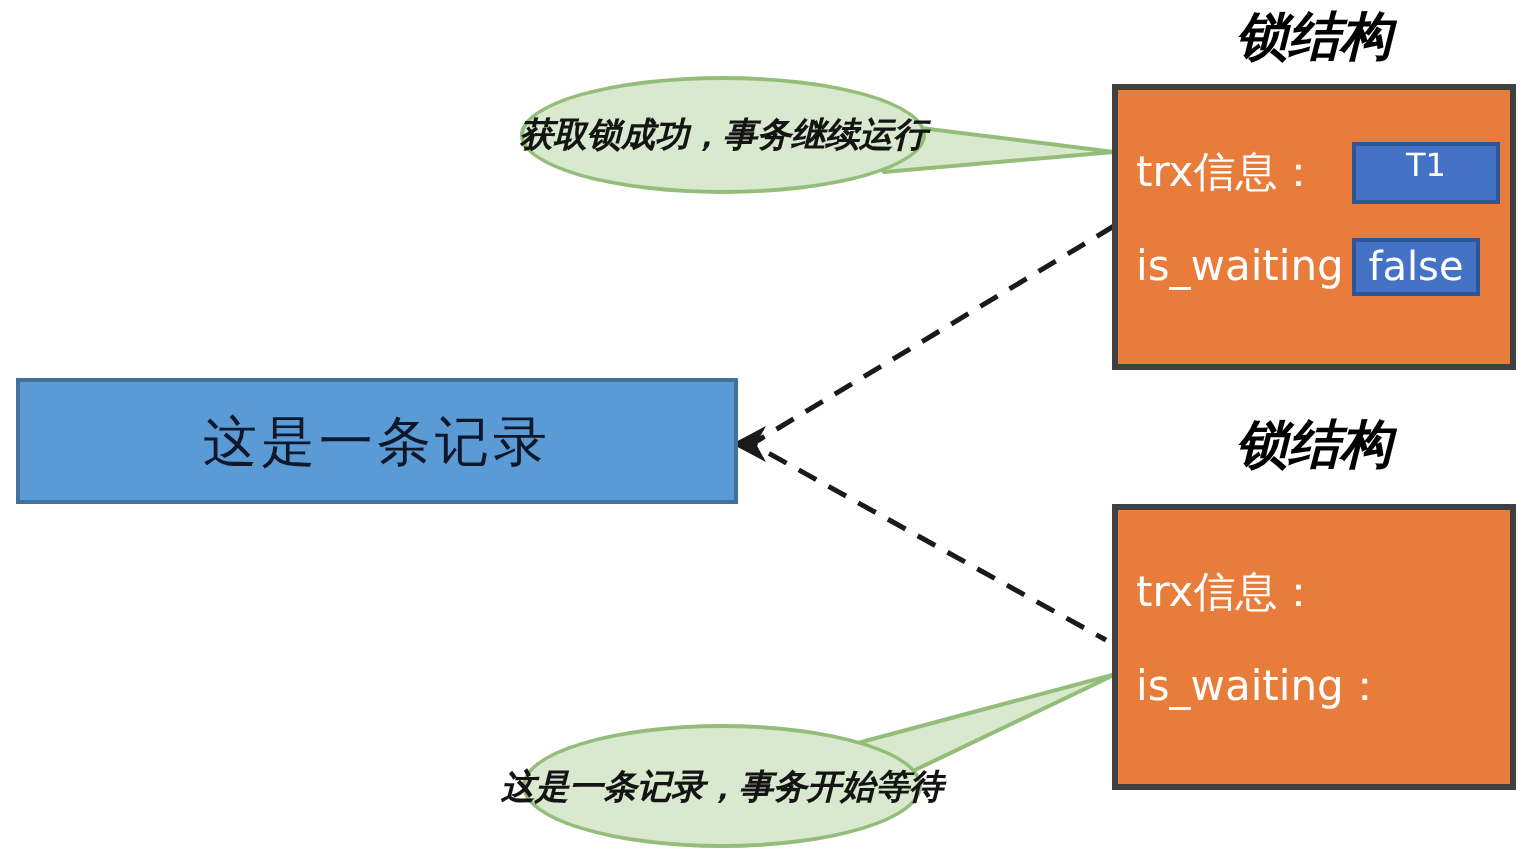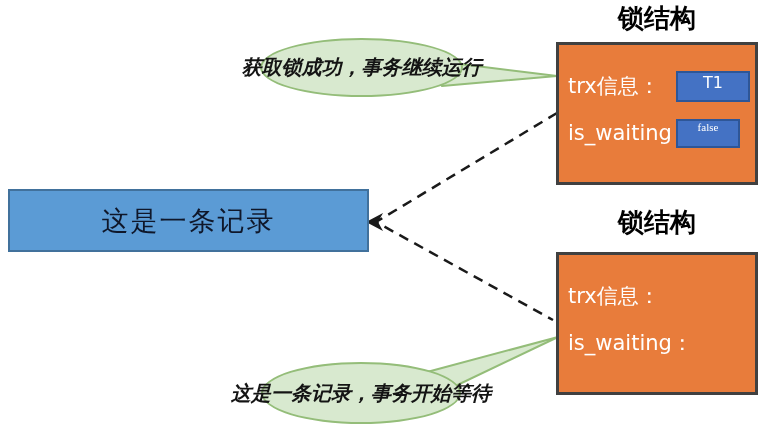--- a/index.html
+++ b/index.html
@@ -12,21 +12,21 @@
   .record {
     position:absolute; left:8px; top:189px; width:361px; height:63px;
     background:#5b9bd5; border:2px solid #41719c; box-sizing:border-box;
     display:flex; align-items:center; justify-content:center;
     color:#0f172a; font-size:27px; letter-spacing:2px; z-index:2;
   }
 
   .lock-title {
     position:absolute; left:556px; width:202px; text-align:center;
     color:#000000; font-size:26px; font-weight:600; z-index:2;
-    font-family:"DejaVu Serif","Liberation Serif",serif; 
+    font-family:"DejaVu Serif","Liberation Serif",serif; font-style:italic;
   }
   .lock-title.t1 { top:1px; }
   .lock-title.t2 { top:205px; }
 
   .lock-box {
     position:absolute; left:556px; width:202px; height:143px;
     background:#e87c3b; border:3px solid #404040; box-sizing:border-box; z-index:2;
   }
   .lock-box.b1 { top:42px; }
   .lock-box.b2 { top:252px; }
@@ -36,26 +36,26 @@
     height:30px; line-height:30px; white-space:nowrap;
   }
   .row-label.l1 { top:26px; }
   .row-label.l2 { top:73px; }
 
   .value-box {
     position:absolute; background:#4472c4; border:2px solid #2e5697; box-sizing:border-box;
     display:flex; align-items:flex-start; justify-content:center; color:#ffffff;
   }
   .value-box.v1 { left:117px; top:26px; width:74px; height:31px; font-size:16px; }
-  .value-box.v2 { left:117px; top:74px; width:64px; height:29px; font-size:11px;font-family:Liberation Serif, serif; }
+  .value-box.v2 { left:117px; top:74px; width:64px; height:29px; font-size:20px; }
 
   .callout {
     position:absolute; background:#d8e9cf; border:2px solid #94bd79; border-radius:50%;
     box-sizing:border-box; display:flex; align-items:center; justify-content:center;
-    color:#141414; font-size:20px; font-weight:700; white-space:nowrap; z-index:3;
+    color:#141414; font-size:17px; font-weight:700; white-space:nowrap; z-index:3;
     font-family:"DejaVu Serif","Liberation Serif",serif; font-style:italic;text-align:center;
   }
   .callout.c-top    { left:260px; top:38px;  width:203px; height:59px; }
   .callout.c-bottom { left:261px; top:362px; width:200px; height:62px; }
 </style>
 </head>
 <body>
 
 <div class="canvas">
 

